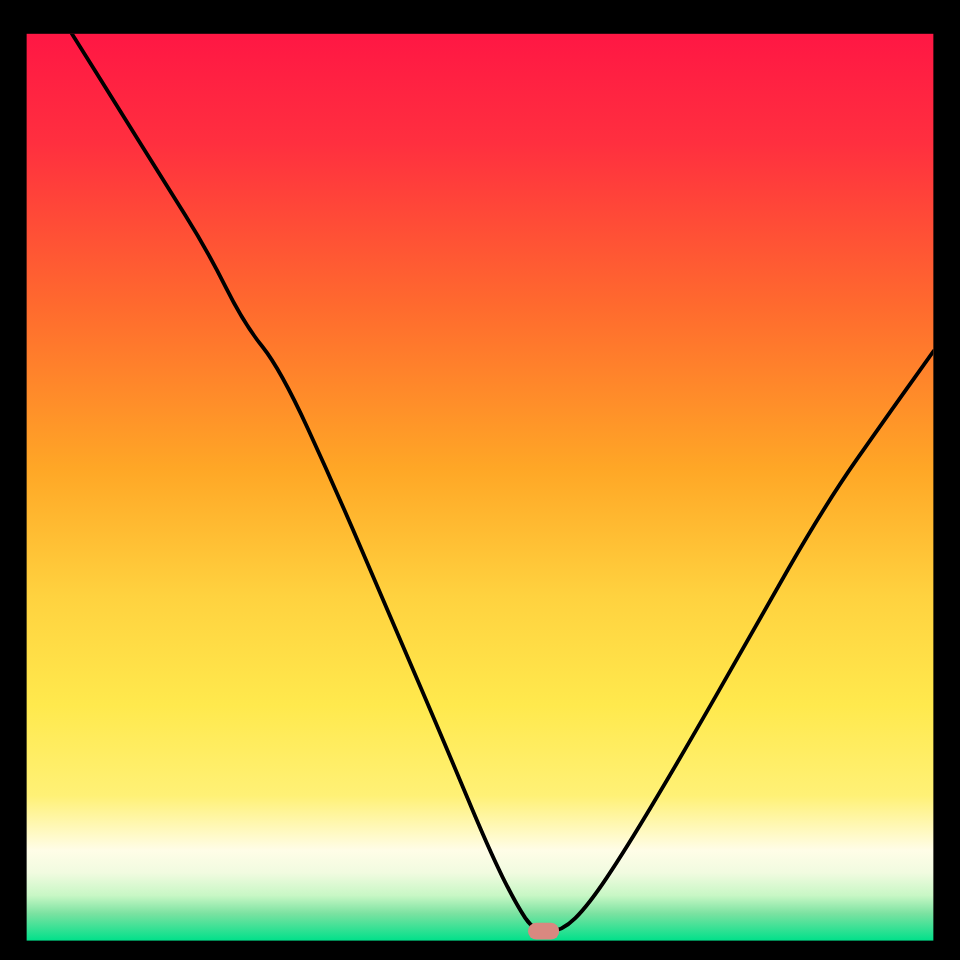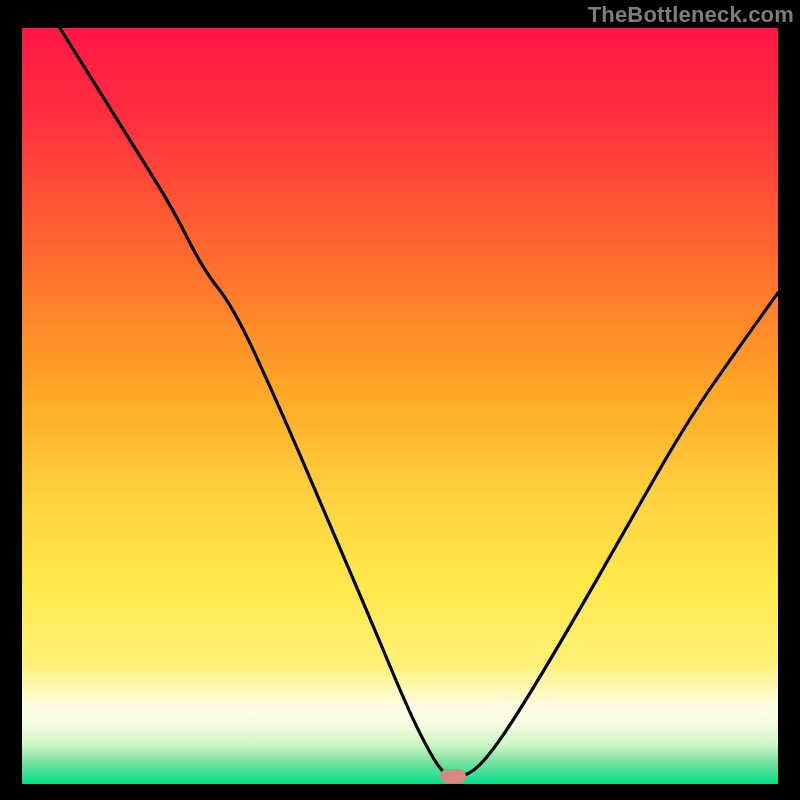--- a/index.html
+++ b/index.html
@@ -52,21 +52,20 @@
     background: #d98880;
     transform: translate(-50%, -50%);
     z-index: 10;
   }
 </style>
 </head>
 <body>
 
 <div class="container">
 
-  <div class="watermark">TheBottleneck.com</div>
 
   <div class="plot-frame">
 
     <div class="gradient" id="gradient" style="background: linear-gradient(rgb(255, 23, 68) 0%, rgb(255, 47, 63) 12%, rgb(255, 106, 46) 30%, rgb(255, 167, 38) 48%, rgb(255, 210, 63) 62%, rgb(255, 233, 77) 74%, rgb(255, 241, 118) 84%, rgb(255, 253, 231) 90%, rgb(241, 251, 224) 92.5%, rgb(200, 247, 197) 95%, rgb(123, 226, 161) 97%, rgb(0, 224, 138) 100%);"></div>
 
     <svg class="curve-svg" id="curve-svg" viewBox="0 0 756 756" preserveAspectRatio="none">
       <path id="curve-path" fill="none" stroke="#000" stroke-width="3.2" stroke-linecap="round" stroke-linejoin="round" d="M 37.8 0.0 Q 37.8 0.0 56.7 30.2 Q 75.6 60.5 94.5 90.7 Q 113.4 121.0 132.3 151.2 Q 151.2 181.4 166.3 211.7 Q 181.4 241.9 196.6 260.8 Q 211.7 279.7 234.4 328.9 Q 257.0 378.0 279.7 430.9 Q 302.4 483.8 325.1 536.8 Q 347.8 589.7 366.7 635.0 Q 385.6 680.4 396.9 703.1 Q 408.2 725.8 415.8 737.1 Q 423.4 748.4 434.7 748.4 Q 446.0 748.4 457.4 737.1 Q 468.7 725.8 483.8 703.1 Q 499.0 680.4 521.6 642.6 Q 544.3 604.8 574.6 551.9 Q 604.8 499.0 635.0 446.0 Q 665.3 393.1 691.7 355.3 Q 718.2 317.5 737.1 291.1 T 756.0 264.6"></path>
     </svg>
 
     <div class="marker" id="marker" style="left: 57%; top: 99%; background: rgb(217, 136, 128);"></div>

